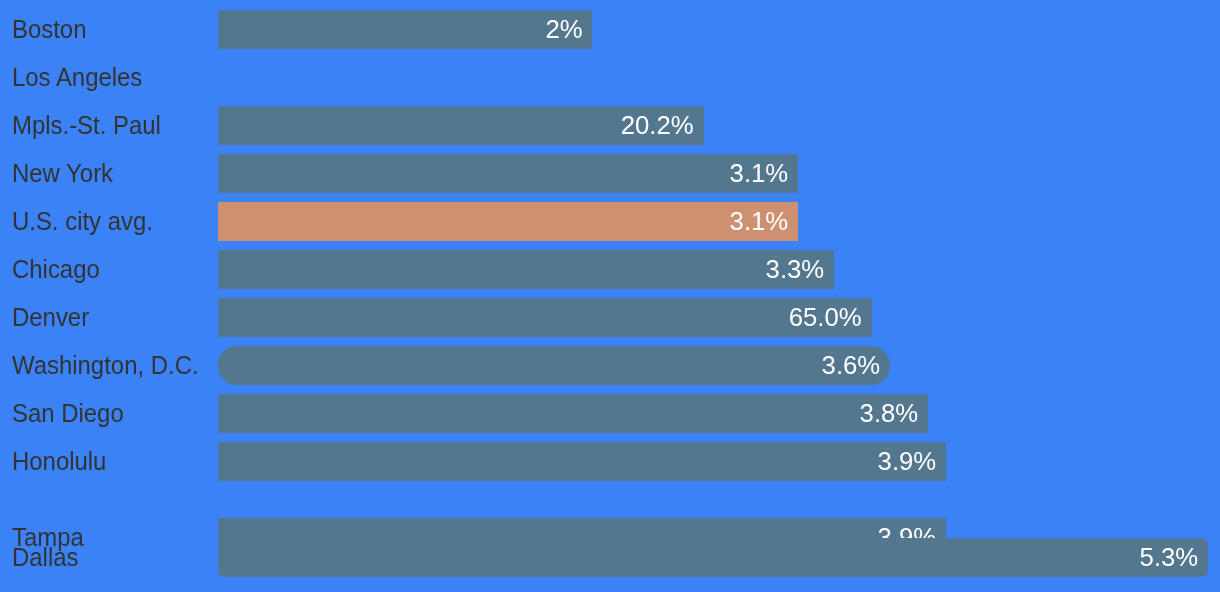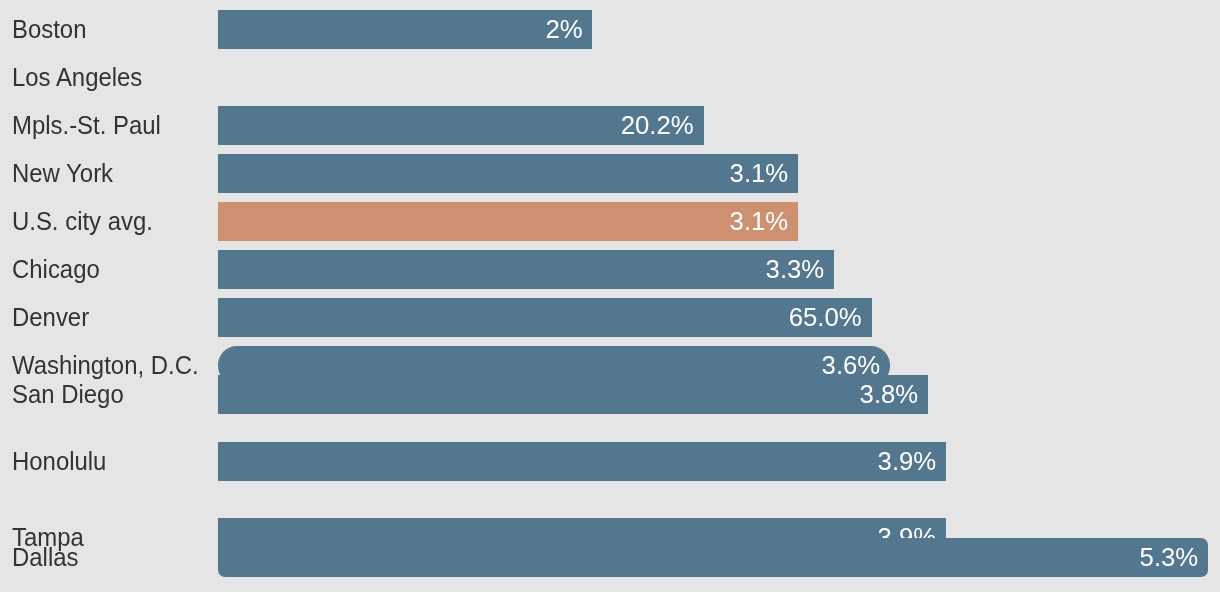--- a/index.html
+++ b/index.html
@@ -6,21 +6,21 @@
   html,body{margin:0;padding:0;background:#ffffff;}
   *{-webkit-font-smoothing:antialiased;-moz-osx-font-smoothing:grayscale;box-sizing:border-box;}
   body{
     width:1220px;height:592px;
     font-family:"Liberation Sans", sans-serif;
     overflow:hidden;
   }
   #chart{
     position:relative;
     width:1220px;height:592px;
-    background:#e5e5e5;
+    background:#3b82f6;
   }
   .bar-row{
     position:absolute;
     left:0;
     width:1220px;
     height:39px;
   }
   .category-label{
     position:absolute;
     left:12px;
@@ -118,21 +118,21 @@
     </div>
   </div>
 
   <div class="bar-row" style="top: 346px;">
     <div class="category-label">Washington, D.C.</div>
     <div class="bar" style="width: 672px; border-radius: 19px;">
       <span class="bar-value-label">3.6%</span>
     </div>
   </div>
 
-  <div class="bar-row" style="top: 375px; text-align: right;">
+  <div class="bar-row" style="top: 394px; text-align: right;">
     <div class="category-label">San Diego</div>
     <div class="bar" style="width: 710px;">
       <span class="bar-value-label">3.8%</span>
     </div>
   </div>
 
   <div class="bar-row" style="top: 442px;">
     <div class="category-label">Honolulu</div>
     <div class="bar" style="width: 728px;">
       <span class="bar-value-label">3.9%</span>

